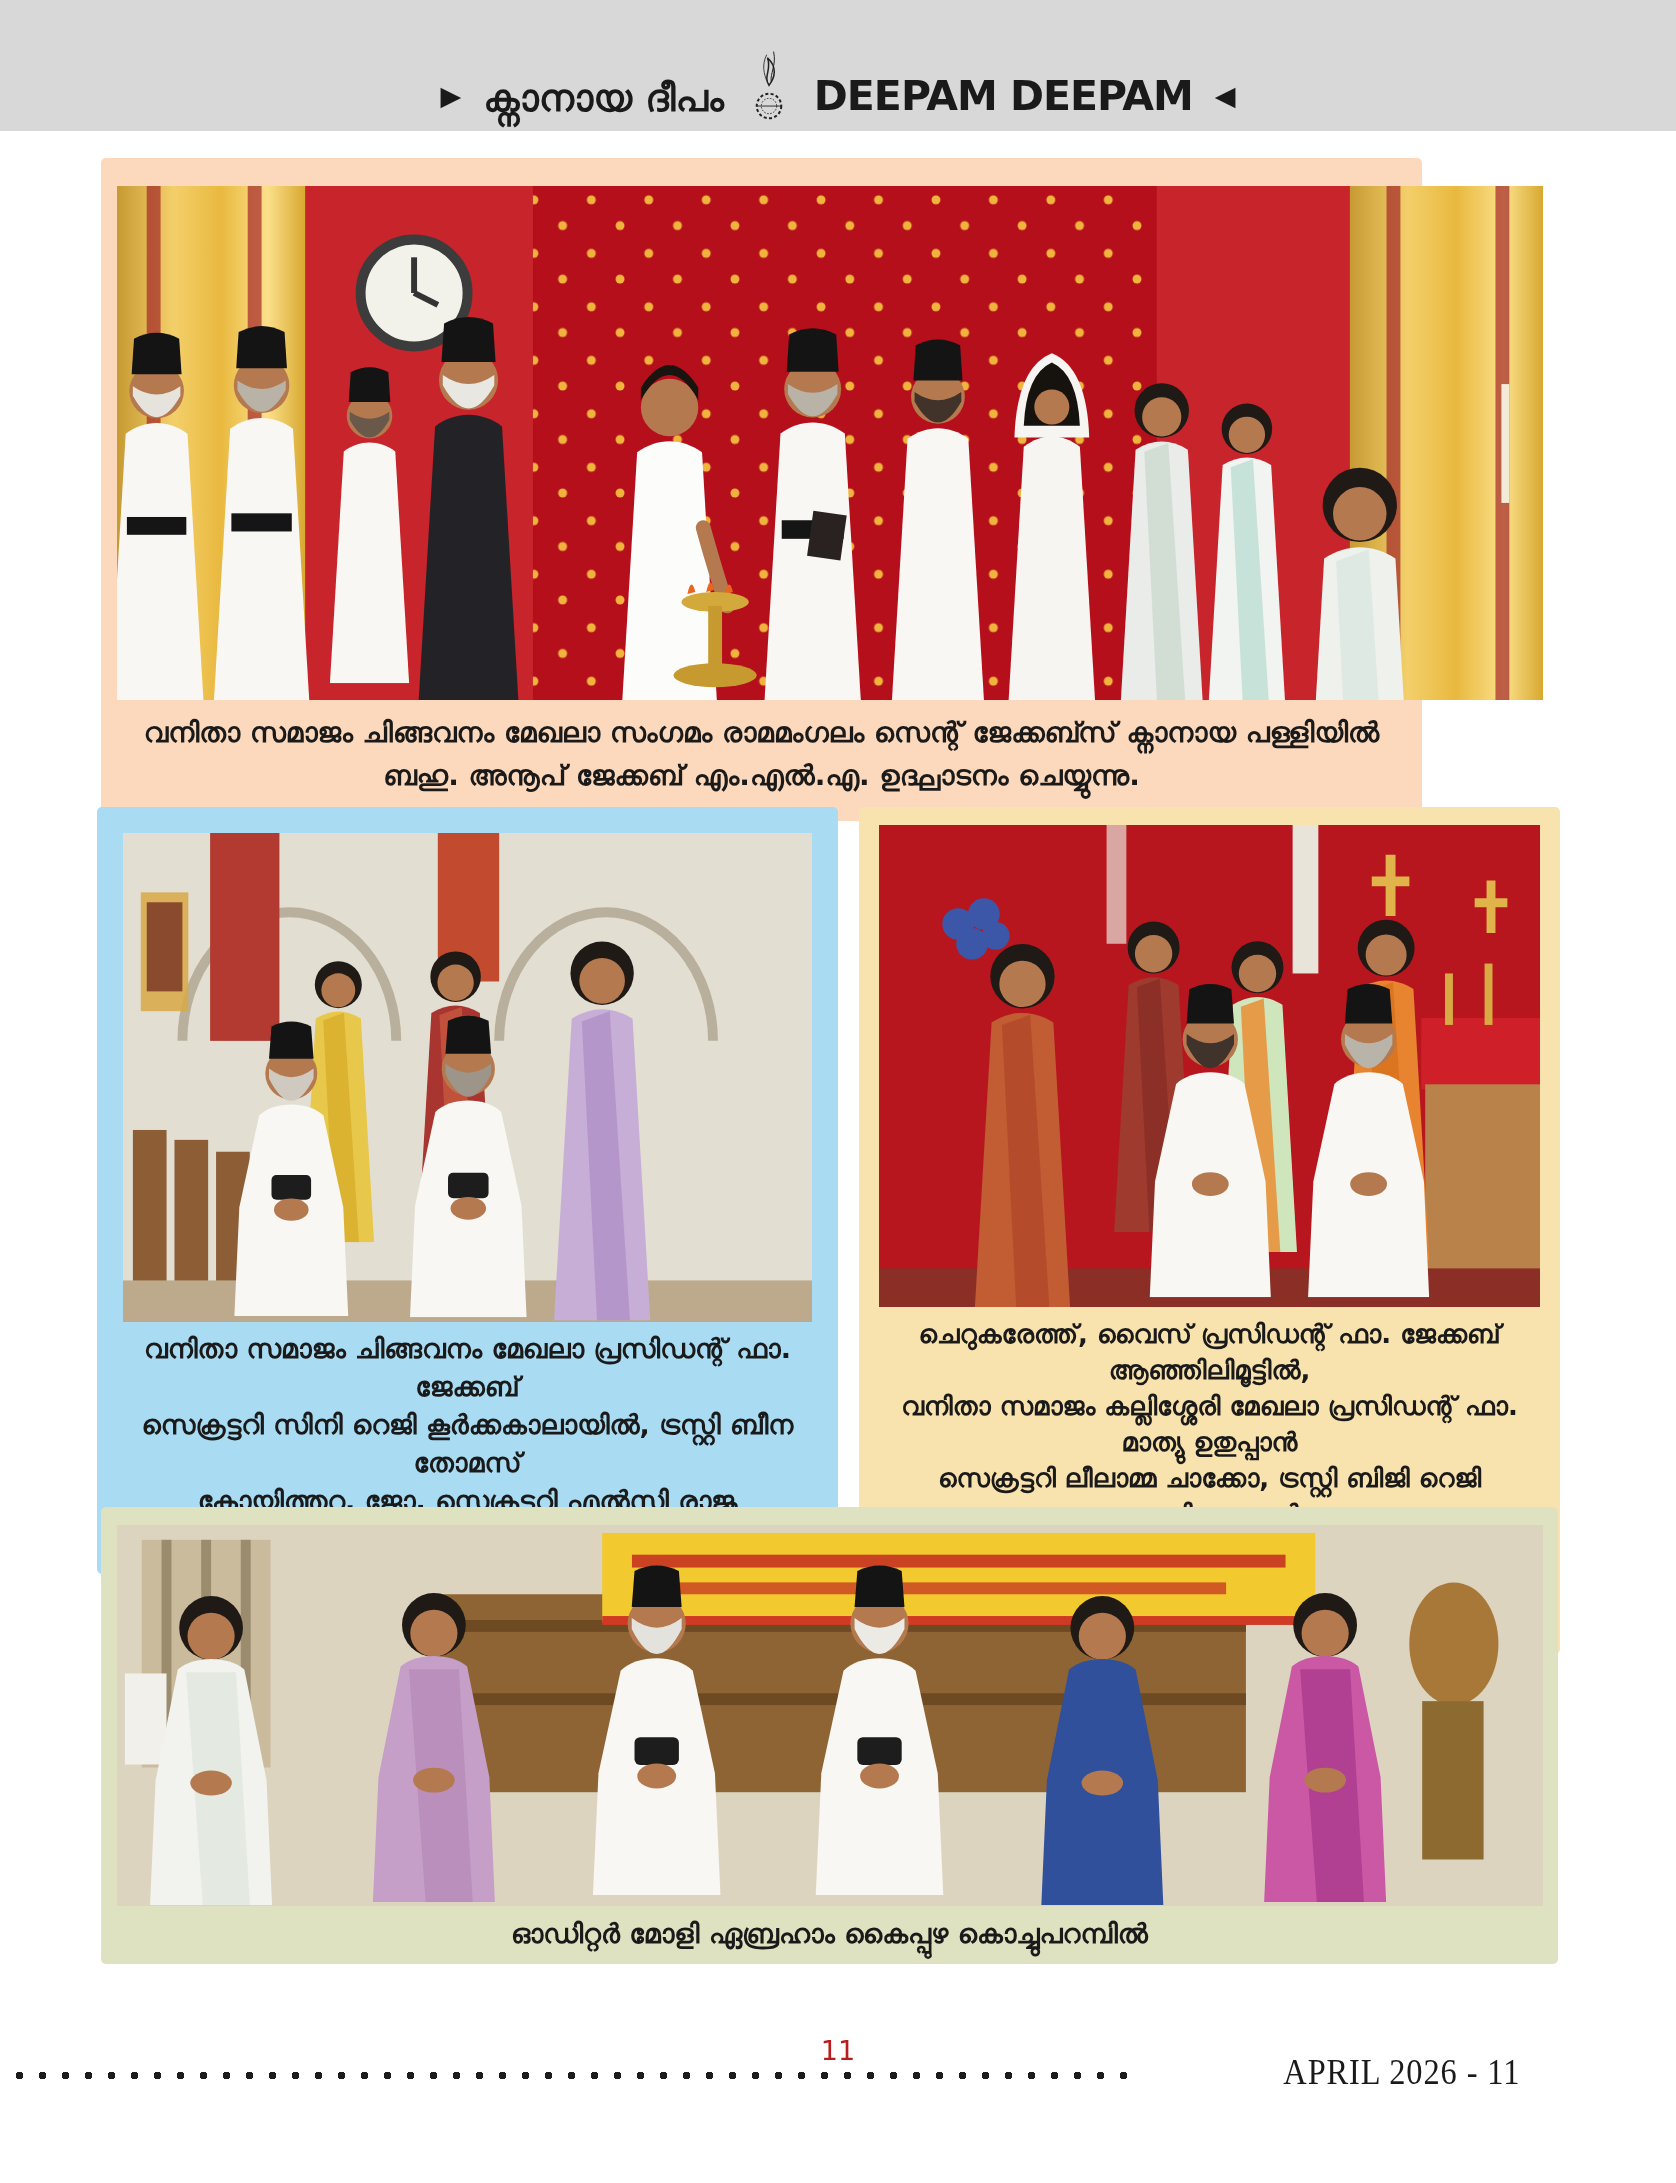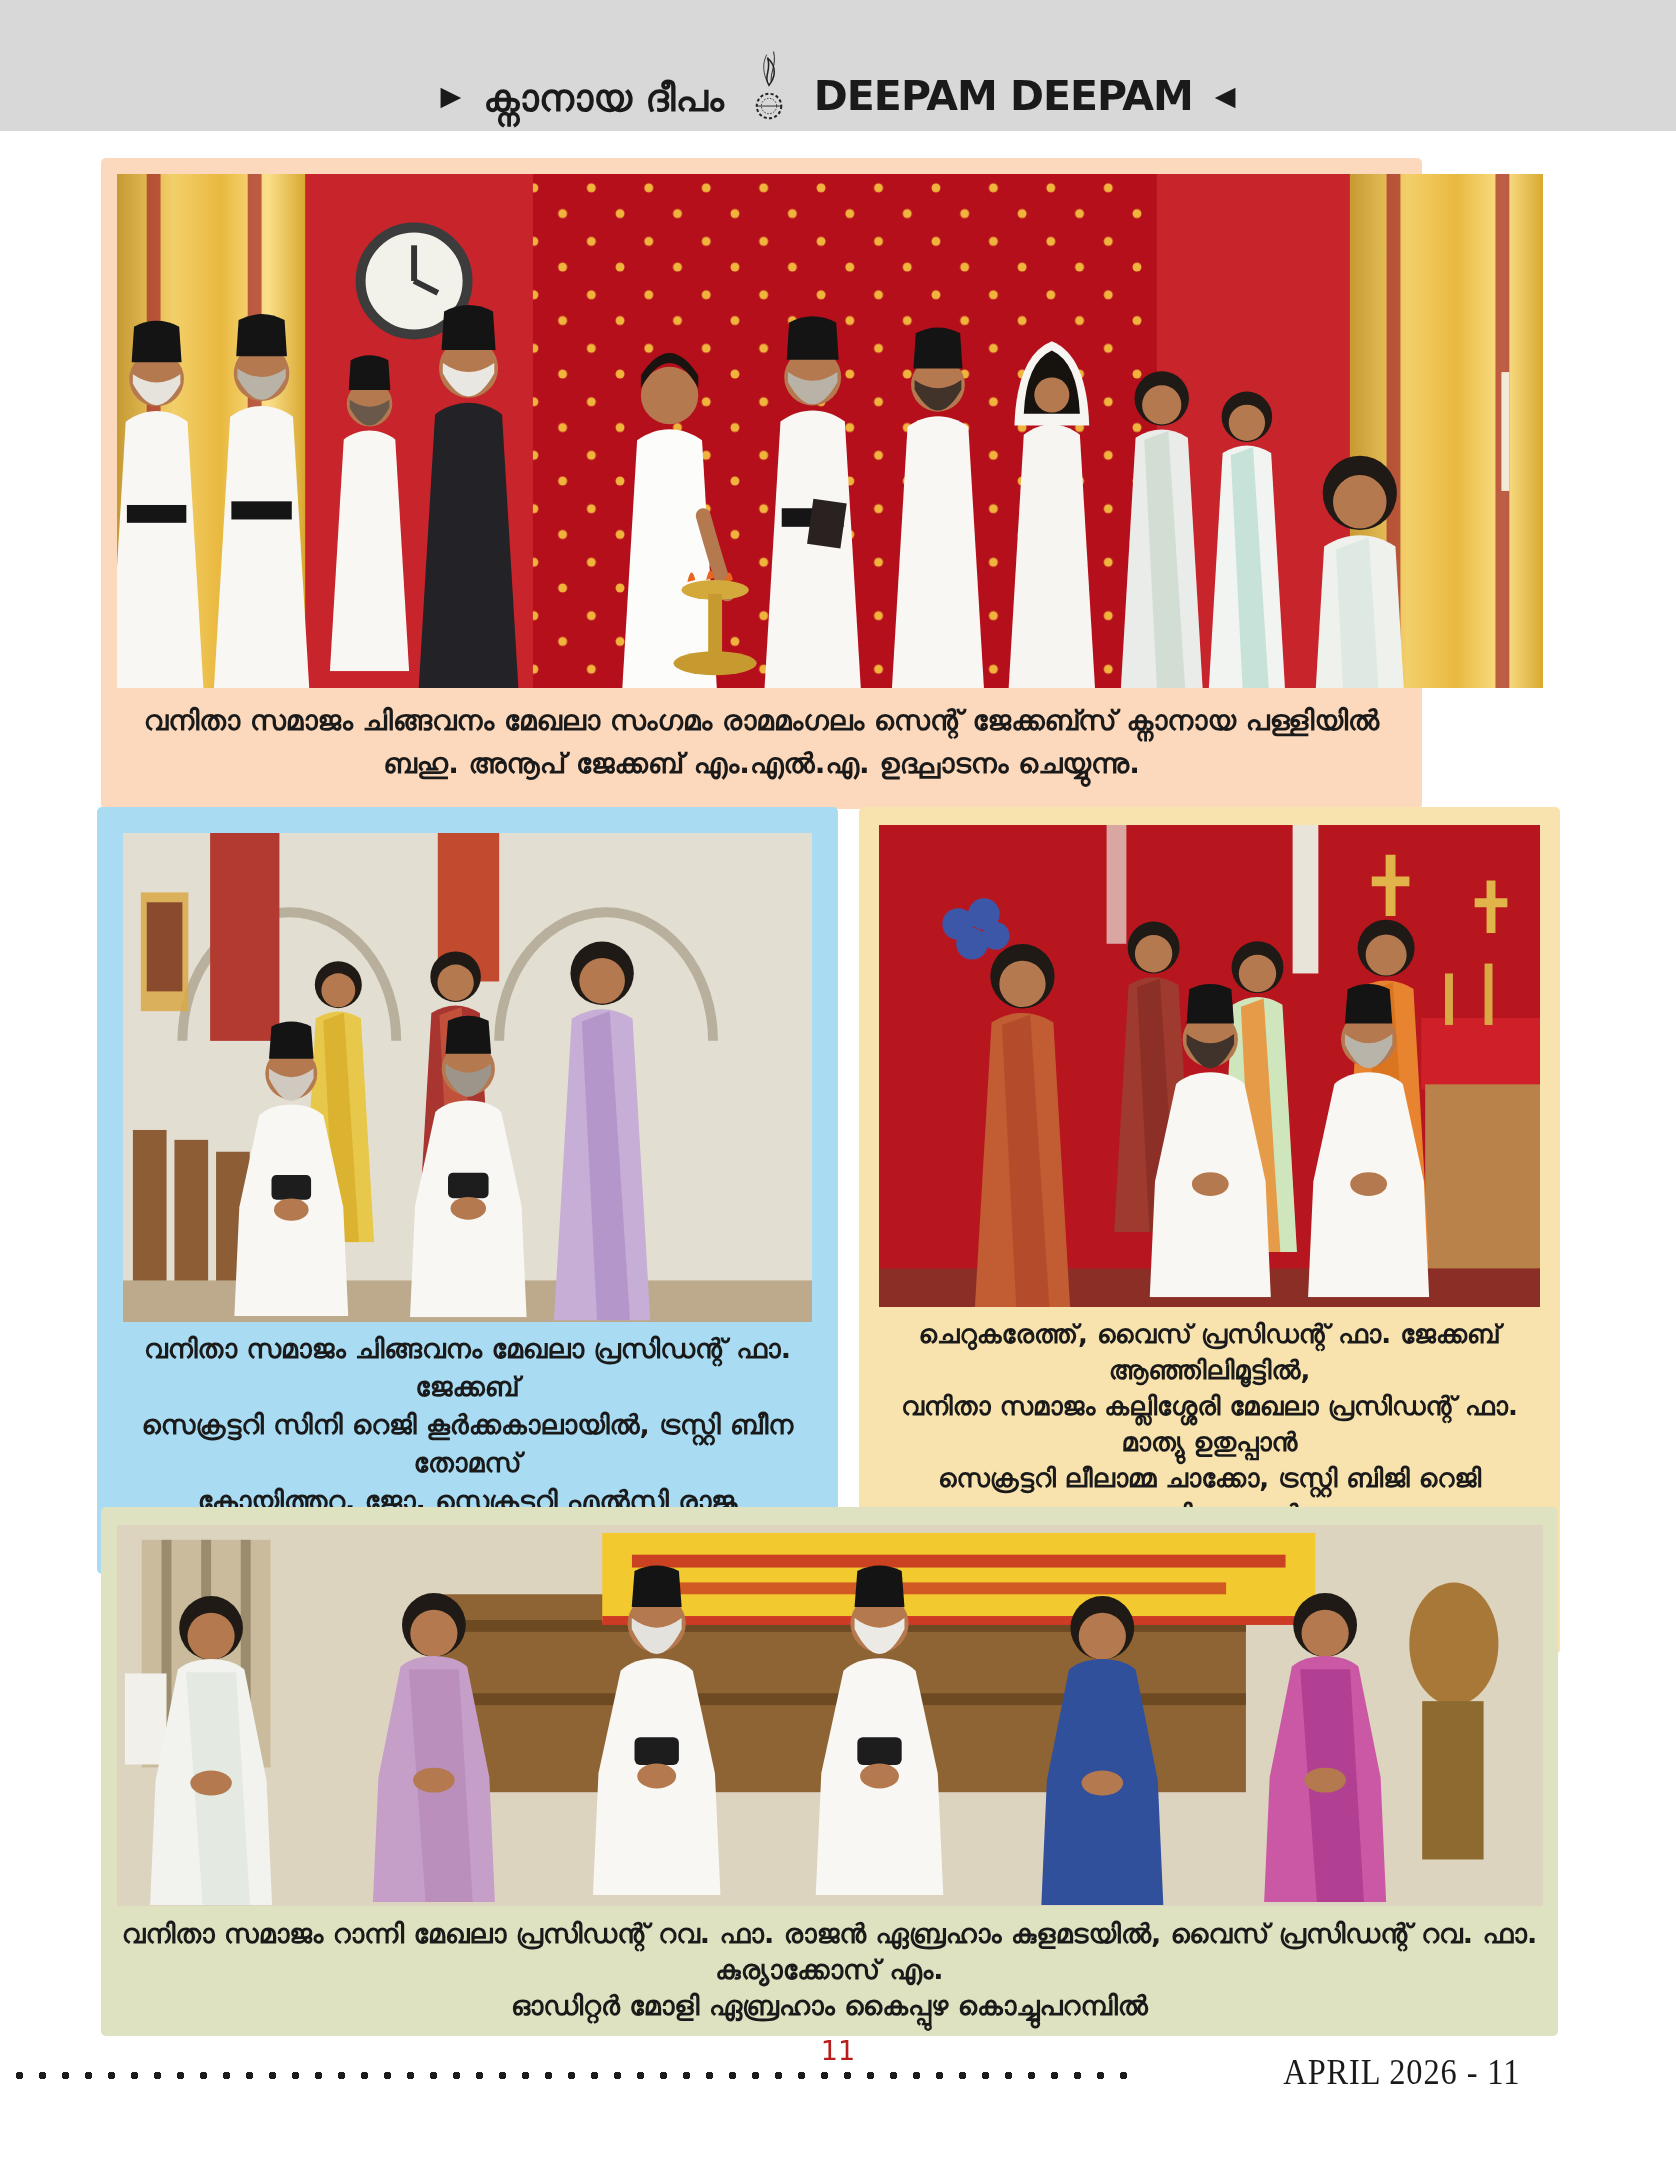--- a/index.html
+++ b/index.html
@@ -20,21 +20,21 @@
   .masthead .title-mal { font-size:38px; font-weight:700; line-height:1; }
   .masthead .title-eng { font-size:41px; font-weight:700; line-height:1; letter-spacing:-1px; }
   .lamp { width:46px; height:87px; margin-bottom:-8px; }
 
   
   .panel { position:absolute; box-sizing:border-box; border-radius:5px; }
   .photo { display:block; }
   .caption { font-weight:700; text-align:center; margin:0; }
   .caption span { display:block; }
 
-  #panel-top { left:101px; top:158px; width:1321px; padding:16px 16px 0; background:var(--panel_top_bg,#fcd9bc); }
+  #panel-top { left:101px; top:158px; width:1321px; padding:28px 16px 0; background:var(--panel_top_bg,#fcd9bc); }
   #panel-top .photo { width:1426px; height:514px; }
   #panel-top .caption { font-size:28px; line-height:43px; padding:11px 0 24px; }
 
   #panel-left { left:97px; top:807px; width:741px; padding:26px 26px 0; background:var(--panel_left_bg,#a9dbf2); }
   #panel-left .photo { width:689px; height:489px; }
   #panel-left .caption { font-size:27px; line-height:38px; padding:8px 0 16px; }
 
   #panel-right { left:859px; top:807px; width:701px; padding:18px 20px 0; background:var(--panel_right_bg,#f8e2ae); }
   #panel-right .photo { width:661px; height:482px; }
   #panel-right .caption { font-size:26px; line-height:36px; padding:9px 0 14px; }
@@ -258,21 +258,20 @@
       <ellipse cx="1350" cy="120" rx="45" ry="62" fill="#a87838"></ellipse>
       <rect x="1318" y="178" width="62" height="160" fill="#8d6a30"></rect>
       <use href="#s-woman-seated" width="120" height="240" transform="translate(11,48) scale(1.4)" style="--dress:#f2f3ef;--shawl:#e2e7df"></use>
       <use href="#s-woman-seated" width="120" height="240" transform="translate(236,45) scale(1.4)" style="--dress:#c59fc8;--shawl:#b78cba"></use>
       <use href="#s-priest-seated" width="120" height="240" transform="translate(461,38) scale(1.4)" style="--beard:#e4e2dc;--lap:#1d1d1d"></use>
       <use href="#s-priest-seated" width="120" height="240" transform="translate(686,38) scale(1.4)" style="--beard:#eceae4;--lap:#1d1d1d"></use>
       <use href="#s-woman-seated" width="120" height="240" transform="translate(911,48) scale(1.4)" style="--dress:#30509c"></use>
       <use href="#s-woman-seated" width="120" height="240" transform="translate(1136,45) scale(1.4)" style="--dress:#cb58a5;--shawl:#ad3c8f"></use>
     </svg>
     <p class="caption">
-      <span>വനിതാ സമാജം റാന്നി മേഖലാ പ്രസിഡന്റ് റവ. ഫാ. രാജൻ ഏബ്രഹാം കുളമടയിൽ, വൈസ് പ്രസിഡന്റ് റവ. ഫാ. കുര്യാക്കോസ് എം.</span>
       <span>ഓഡിറ്റർ മോളി ഏബ്രഹാം കൈപ്പുഴ കൊച്ചുപറമ്പിൽ</span>
     </p>
   </section>
 
   <div class="page-number">11</div>
   <div class="dots"></div>
   <div class="issue">APRIL  2026 - 11</div>
 
 </div>
 

